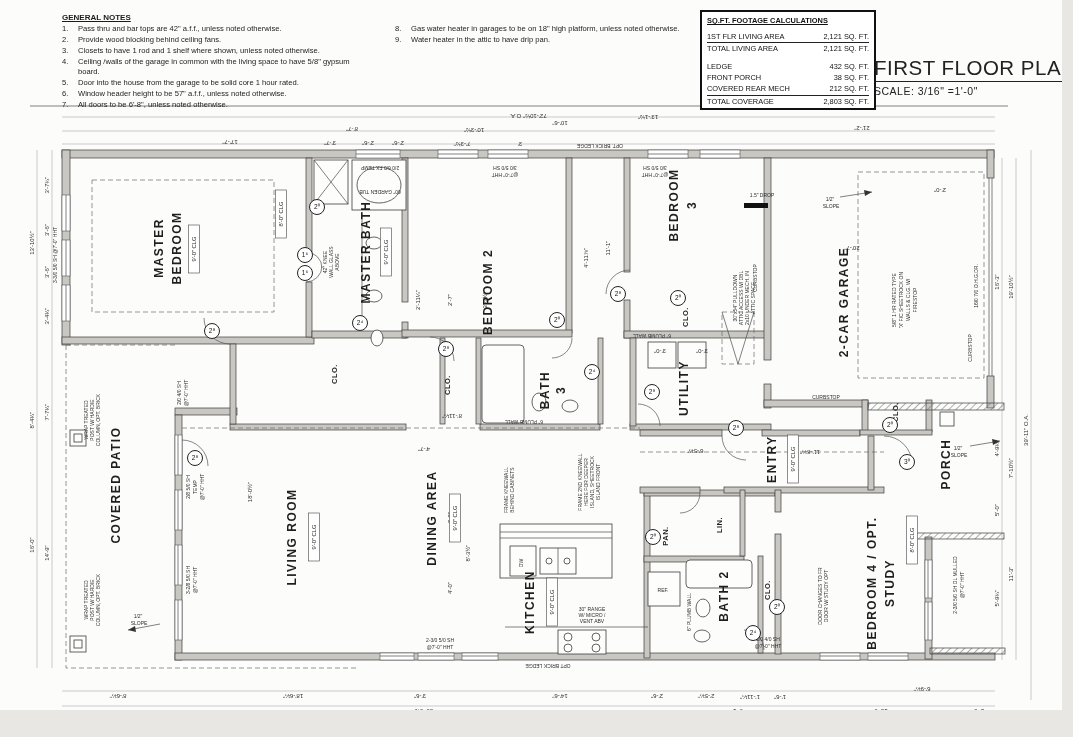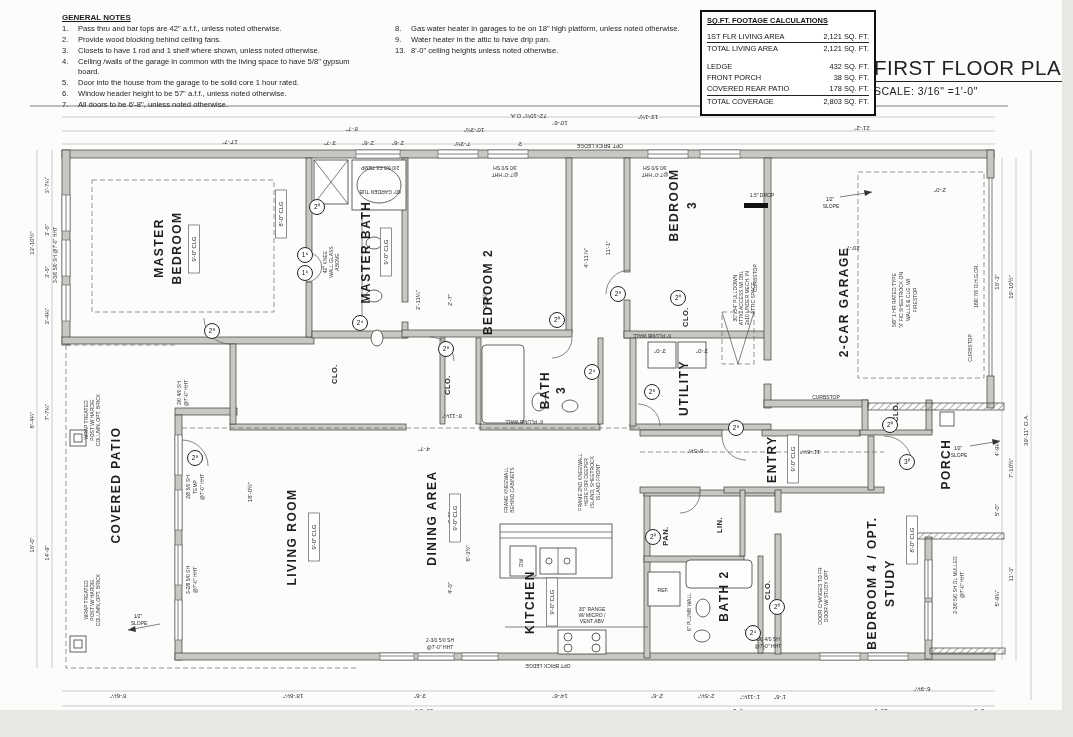--- a/index.html
+++ b/index.html
@@ -10,21 +10,21 @@
   .hdr{position:absolute;z-index:2;}
   
   #notes{left:62px;top:12px;width:640px;font-size:7.6px;color:#1c1c1c;line-height:1.42;}
   #notes .nt{font-weight:bold;text-decoration:underline;font-size:8px;margin-bottom:1px;}
   .ncols{display:flex;gap:26px;}
   .ncol{width:318px;}
   .nitem{display:flex;}
   .nnum{width:16px;flex:none;}
   
   #sqft{left:700px;top:10px;width:162px;border:2px solid #111;background:#fff;
-        font-size:7.4px;color:#111;padding:4px 5px 7px 5px;}
+        font-size:7.4px;color:#111;padding:4px 5px 1px 5px;}
   #sqft .tt{font-weight:bold;text-decoration:underline;margin-bottom:6px;}
   .srow{display:flex;justify-content:space-between;line-height:1.5;}
   .srow.ul{border-bottom:0.8px solid #222;}
   .srow.gap{margin-top:7px;}
   
   #tblock{left:874px;top:56px;width:190px;color:#222;}
   #tblock .big{font-size:20.5px;letter-spacing:0.5px;border-bottom:1.6px solid #222;
                padding-bottom:1px;white-space:nowrap;}
   #tblock .sc{font-size:10.5px;margin-top:3px;letter-spacing:0.5px;}
   .band{position:absolute;background:#e9e7e3;z-index:3;}
@@ -491,24 +491,20 @@
       </div>
       <div class="ncol">
         <div class="nitem">
             <span class="nnum">8.</span>
             <span>Gas water heater in garages to be on 18" high platform, unless noted otherwise.</span>
           </div>
         <div class="nitem">
             <span class="nnum">9.</span>
             <span>Water heater in the attic to have drip pan.</span>
           </div>
-        <div class="nitem">
-            <span class="nnum">13.</span>
-            <span>8'-0" ceiling heights unless noted otherwise.</span>
-          </div>
       </div>
     </div>
   </div>
 
   <div id="sqft" class="hdr">
     <div class="tt">SQ.FT. FOOTAGE CALCULATIONS</div>
     <div class="srow ul">
         <span>1ST FLR LIVING AREA</span>
         <span>2,121 SQ. FT.</span>
       </div>
@@ -518,22 +514,22 @@
       </div>
     <div class="srow gap">
         <span>LEDGE</span>
         <span>432 SQ. FT.</span>
       </div>
     <div class="srow">
         <span>FRONT PORCH</span>
         <span>38 SQ. FT.</span>
       </div>
     <div class="srow ul">
-        <span>COVERED REAR PATIO</span>
-        <span>178 SQ. FT.</span>
+        <span>COVERED REAR MECH</span>
+        <span>212 SQ. FT.</span>
       </div>
     <div class="srow">
         <span>TOTAL COVERAGE</span>
         <span>2,803 SQ. FT.</span>
       </div>
   </div>
 
   <div id="tblock" class="hdr">
     <div class="big">FIRST FLOOR PLAN A</div>
     <div class="sc">SCALE:  3/16" =1'-0"</div>

